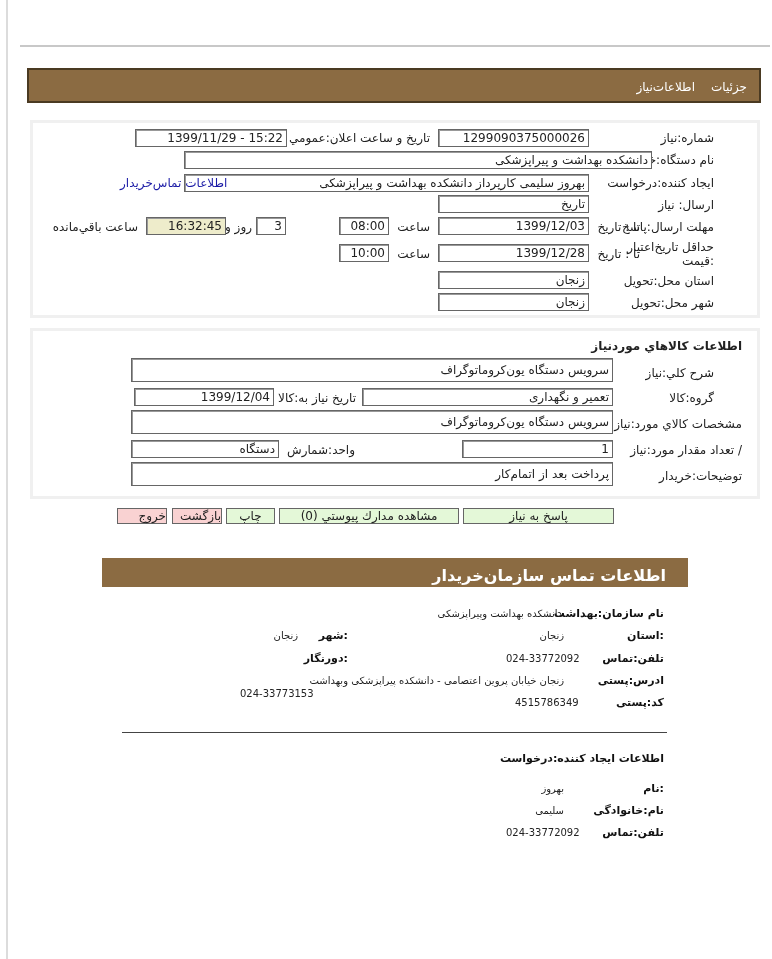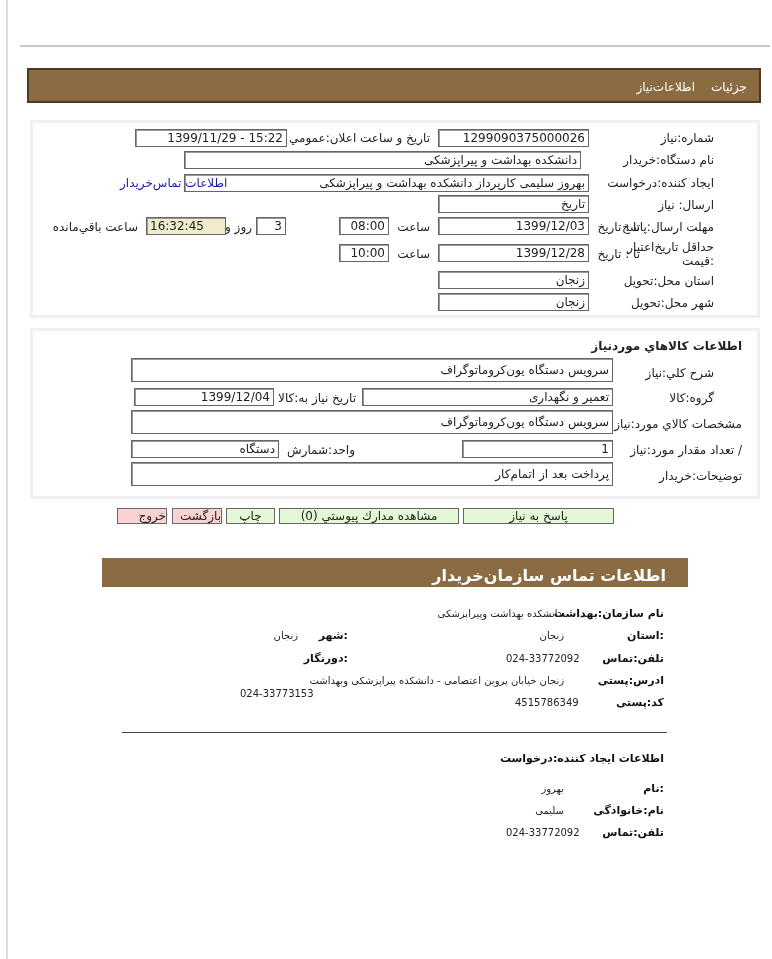--- a/index.html
+++ b/index.html
@@ -9,21 +9,21 @@
   .topline { position:absolute; left:20px; top:45px; width:750px; height:2px; background:#c8c8c8; }
   .hdr { position:absolute; left:27px; top:68px; width:734px; height:35px; background:#8b6b42;
          border:2px solid #4a3a22; box-sizing:border-box; color:#fff; }
   .hdr span { position:absolute; top:10px; font-size:12px; }
   .panel { position:absolute; background:#fff; border:3px solid #f0f0f0; box-sizing:border-box; }
   .lbl { position:absolute; font-size:12px; white-space:nowrap; color:#222; }
   .box { position:absolute; height:18px; border:1px solid #666; box-shadow:inset 1px 1px 0 #999;
          box-sizing:border-box; background:#fff; font-size:12px; line-height:16px;
          padding:0 3px; white-space:nowrap; overflow:hidden; text-align:right; }
   .box.ltr { direction:ltr; text-align:right; }
-  .box.hl { background:#eeeccb; text-align:left; }
+  .box.hl { background:#eeeccb; text-align:right; }
   .link { position:absolute; color:#1a1aa6; font-size:12px; white-space:nowrap; cursor:pointer;margin-left:48px; }
   .btn { position:absolute; height:16px; top:508px; border:1px solid #666; box-sizing:border-box;
          font-size:12px; line-height:14px; text-align:center; cursor:pointer; }
   .btn.g { background:#e4f8d8; }
   .btn.r { background:#f9d2d2;padding-left:36px; }
   .bar2 { position:absolute; left:102px; top:558px; width:586px; height:29px; background:#8b6b42;
           color:#fff; font-weight:bold; }
   .bar2 span { position:absolute; right:22px; top:8px; font-size:16px; }
   .cl { position:absolute; font-size:11px; font-weight:bold; white-space:nowrap; color:#111; }
   .cv { position:absolute; font-size:10px; white-space:nowrap; color:#222; }
@@ -41,21 +41,21 @@
 </div>
 
 <div class="panel" style="left:30px;top:120px;width:730px;height:198px;"></div>
 
 <span class="lbl" style="right:58px;top:131px">شماره‌:نیاز</span>
 <div class="box ltr" style="left:438px;top:129px;width:151px">1299090375000026</div>
 <span class="lbl" style="right:342px;top:131px">تاريخ و ساعت اعلان:عمومي</span>
 <div class="box ltr" style="left:135px;top:129px;width:152px">1399/11/29 - 15:22</div>
 
 <span class="lbl" style="right:58px;top:153px">نام دستگاه‌:خریدار</span>
-<div class="box" style="left:184px;top:151px;width:397px">دانشکده بهداشت و پیراپزشکی</div>
+<div class="box" style="left:184px;top:151px;width:468px">دانشکده بهداشت و پیراپزشکی</div>
 
 <span class="lbl" style="right:58px;top:176px">ایجاد کننده‌:درخواست</span>
 <div class="box" style="left:184px;top:174px;width:405px">بهروز  سلیمی  کارپرداز دانشکده بهداشت و پیراپزشکی</div>
 <span class="link" style="left:72px;top:176px">اطلاعات تماس‌خريدار</span>
 
 <span class="lbl" style="right:58px;top:198px">ارسال: نياز</span>
 <div class="box" style="left:438px;top:195px;width:151px">تاريخ</div>
 
 <span class="lbl" style="right:58px;top:220px">مهلت ارسال‌:پاسخ</span>
 <span class="lbl" style="right:132px;top:220px">تا : تاريخ</span>

